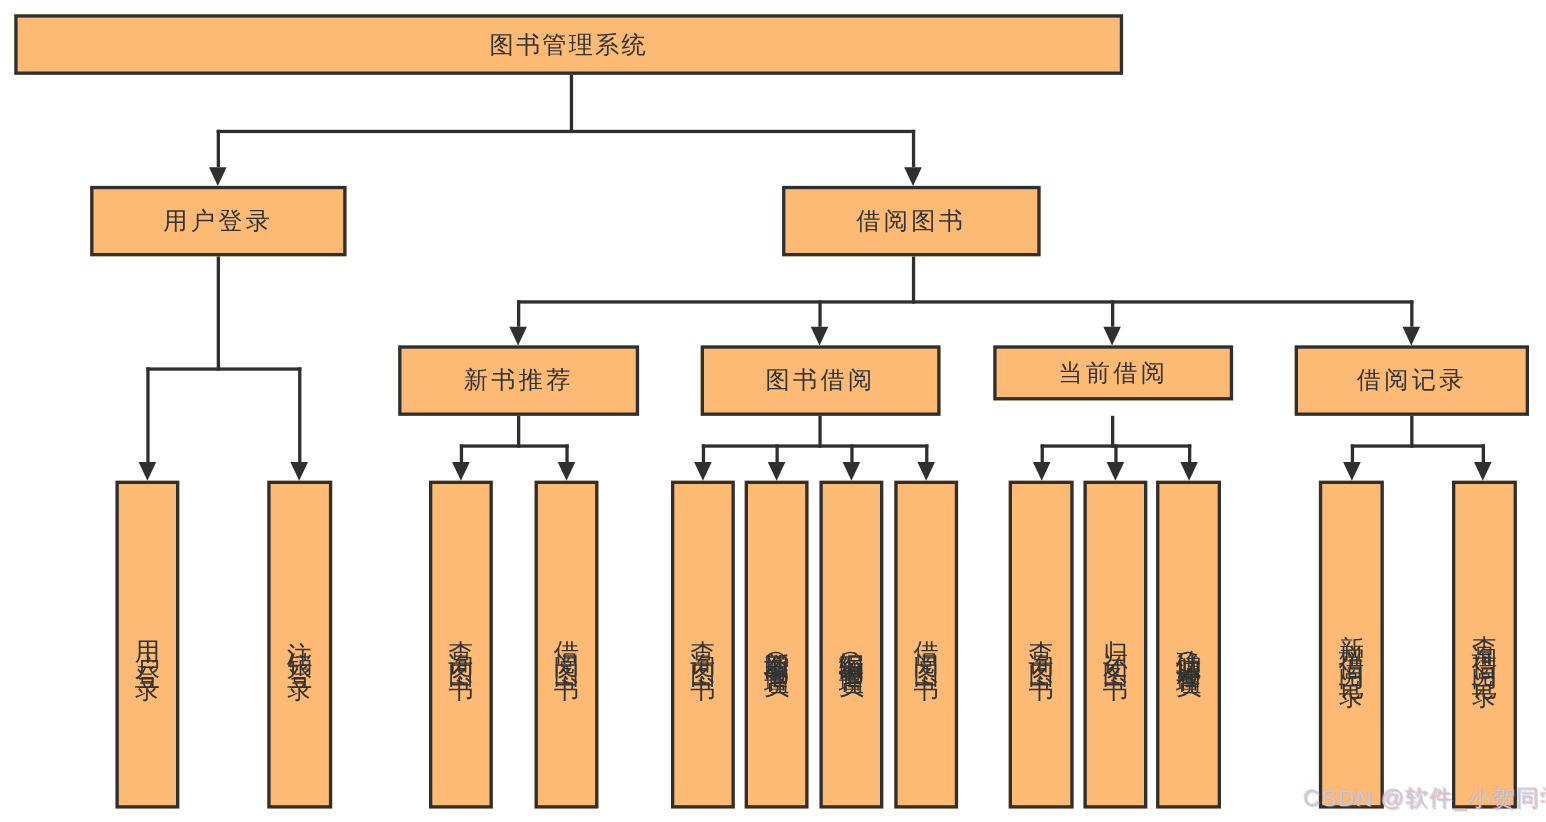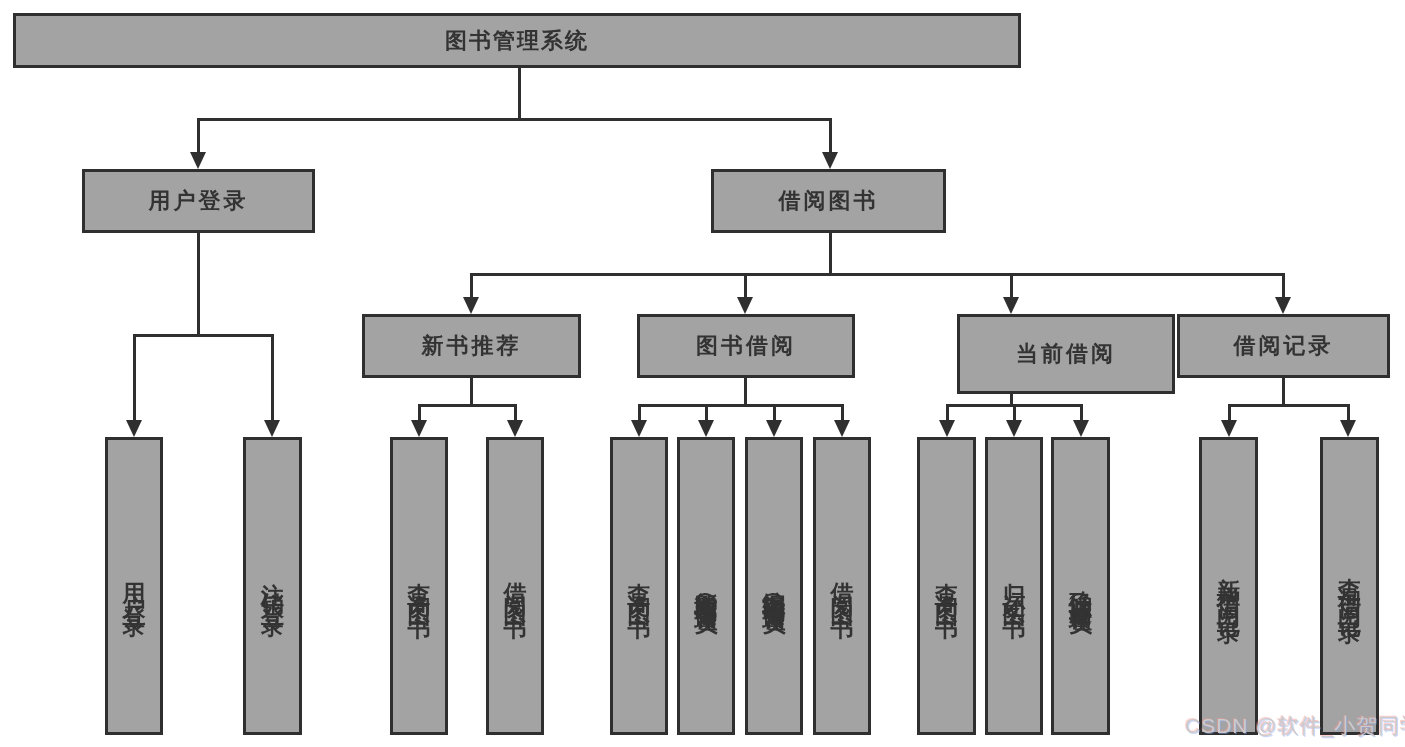--- a/index.html
+++ b/index.html
@@ -8,27 +8,26 @@
     position: relative;
     width: 1405px;
     height: 747px;
     background: #ffffff;
     overflow: hidden;
   }
   .box {
     position: absolute;
     box-sizing: border-box;
     border: 3px solid #2f2f2f;
-    background: #a3a3a3;
+    background: #fdba74;
     display: flex;
     align-items: center;
     justify-content: center;
     color: #333333;
     z-index: 1;
-    font-weight: bold;
   }
   .hbox { font-size: 22px; letter-spacing: 3px; white-space: nowrap; }
   .root-box { font-size: 22px; letter-spacing: 2px; }
   .vbox {
     writing-mode: vertical-rl;
     text-orientation: mixed;
     font-size: 23px;
     letter-spacing: 11px;
     line-height: 1;
   }
@@ -95,21 +94,21 @@
   <div class="arrow" style="left:1003px; top:297px;"></div>
   <div class="line" style="left:1282px; top:273px; width:3px; height:24px;"></div>
   <div class="arrow" style="left:1275px; top:297px;"></div>
 
   <div class="box hbox" style="left:362px; top:314px; width:219px; height:64px;">
     <span>新书推荐</span>
   </div>
   <div class="box hbox" style="left:637px; top:314px; width:218px; height:64px;">
     <span>图书借阅</span>
   </div>
-  <div class="box hbox" style="left:957px; top:314px; width:218px; height:80px;">
+  <div class="box hbox" style="left:903px; top:314px; width:218px; height:50px;">
     <span>当前借阅</span>
   </div>
   <div class="box hbox" style="left:1177px; top:314px; width:213px; height:64px;">
     <span>借阅记录</span>
   </div>
 
   <div class="line" style="left:470px; top:378px; width:3px; height:29px;"></div>
   <div class="line" style="left:418px; top:404px; width:99px; height:3px;"></div>
   <div class="line" style="left:418px; top:404px; width:3px; height:16px;"></div>
   <div class="arrow" style="left:411px; top:420px;"></div>

